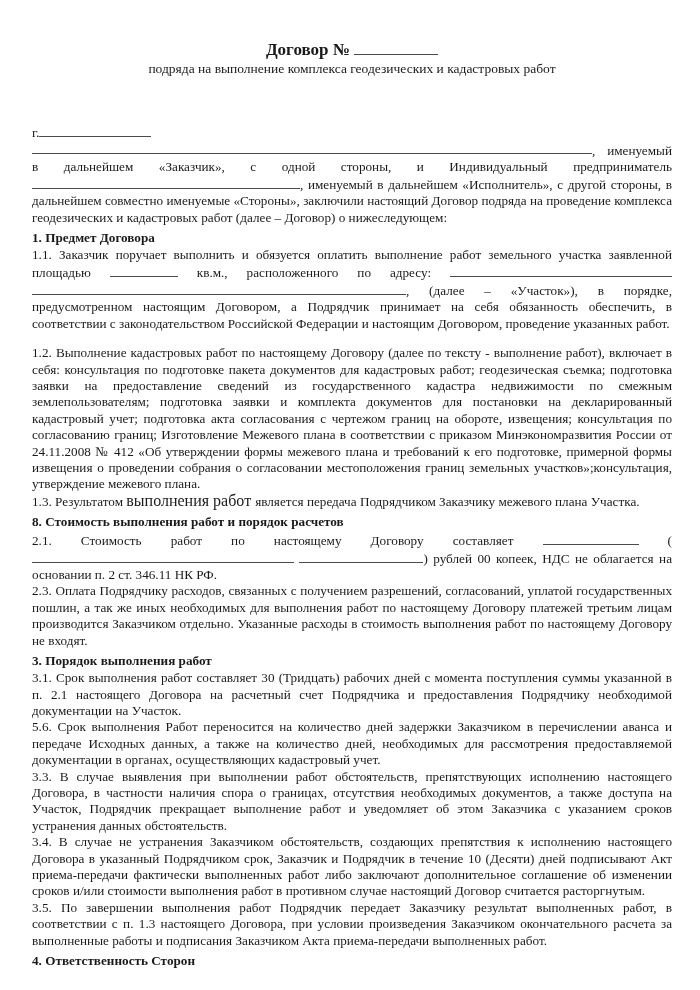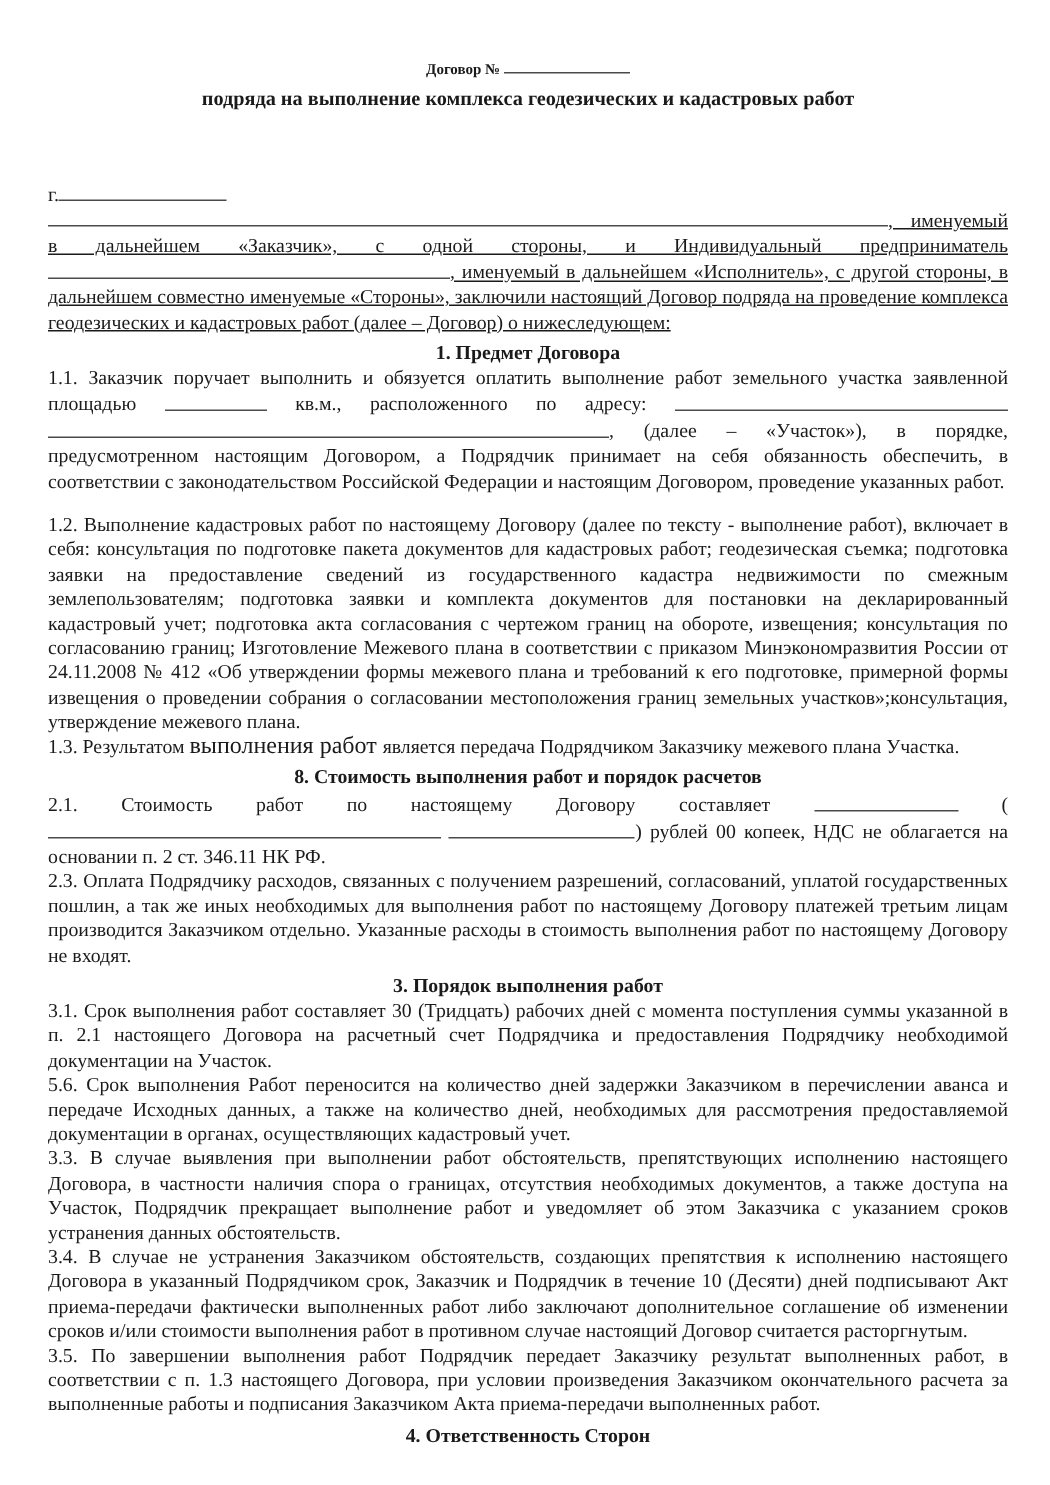--- a/index.html
+++ b/index.html
@@ -18,27 +18,27 @@
     position: relative;
     width: 700px;
     height: 990px;
     background: #ffffff;
     box-sizing: border-box;
     padding: 30px 28px 0 32px;
   }
   .doc-title {
     text-align: center;
     font-weight: bold;
-    font-size: 10px;
+    font-size: 17px;
     line-height: 17px;
     margin: 8px 0 0 0;
   }
   .doc-subtitle {
     text-align: center;
-    font-weight: bold;
+    font-weight: normal;
     font-size: 13.5px;
     line-height: 17px;
     margin: 2px 0 0 0;
   }
   .blank {
     display: inline-block;
     border-bottom: 1px solid #4a4a4a;
     height: 0.95em;
     vertical-align: baseline;
   }
@@ -70,24 +70,23 @@
   p.para {
     font-size: 13.2px;
     line-height: 16.4px;
     text-align: justify;
     text-justify: inter-word;
     margin: 0;
     text-indent: 0;
   }
   .preamble {
     margin-top: 22px;
-    text-decoration: underline;
   }
   .sec-head {
-    text-align: center;
+    text-align: left;
     font-weight: bold;
     font-size: 13.2px;
     line-height: 17px;
     margin: 3px 0 1px 0;
   }
   .small-inline {
     font-size: 16px;
   }
 </style>
 </head>

